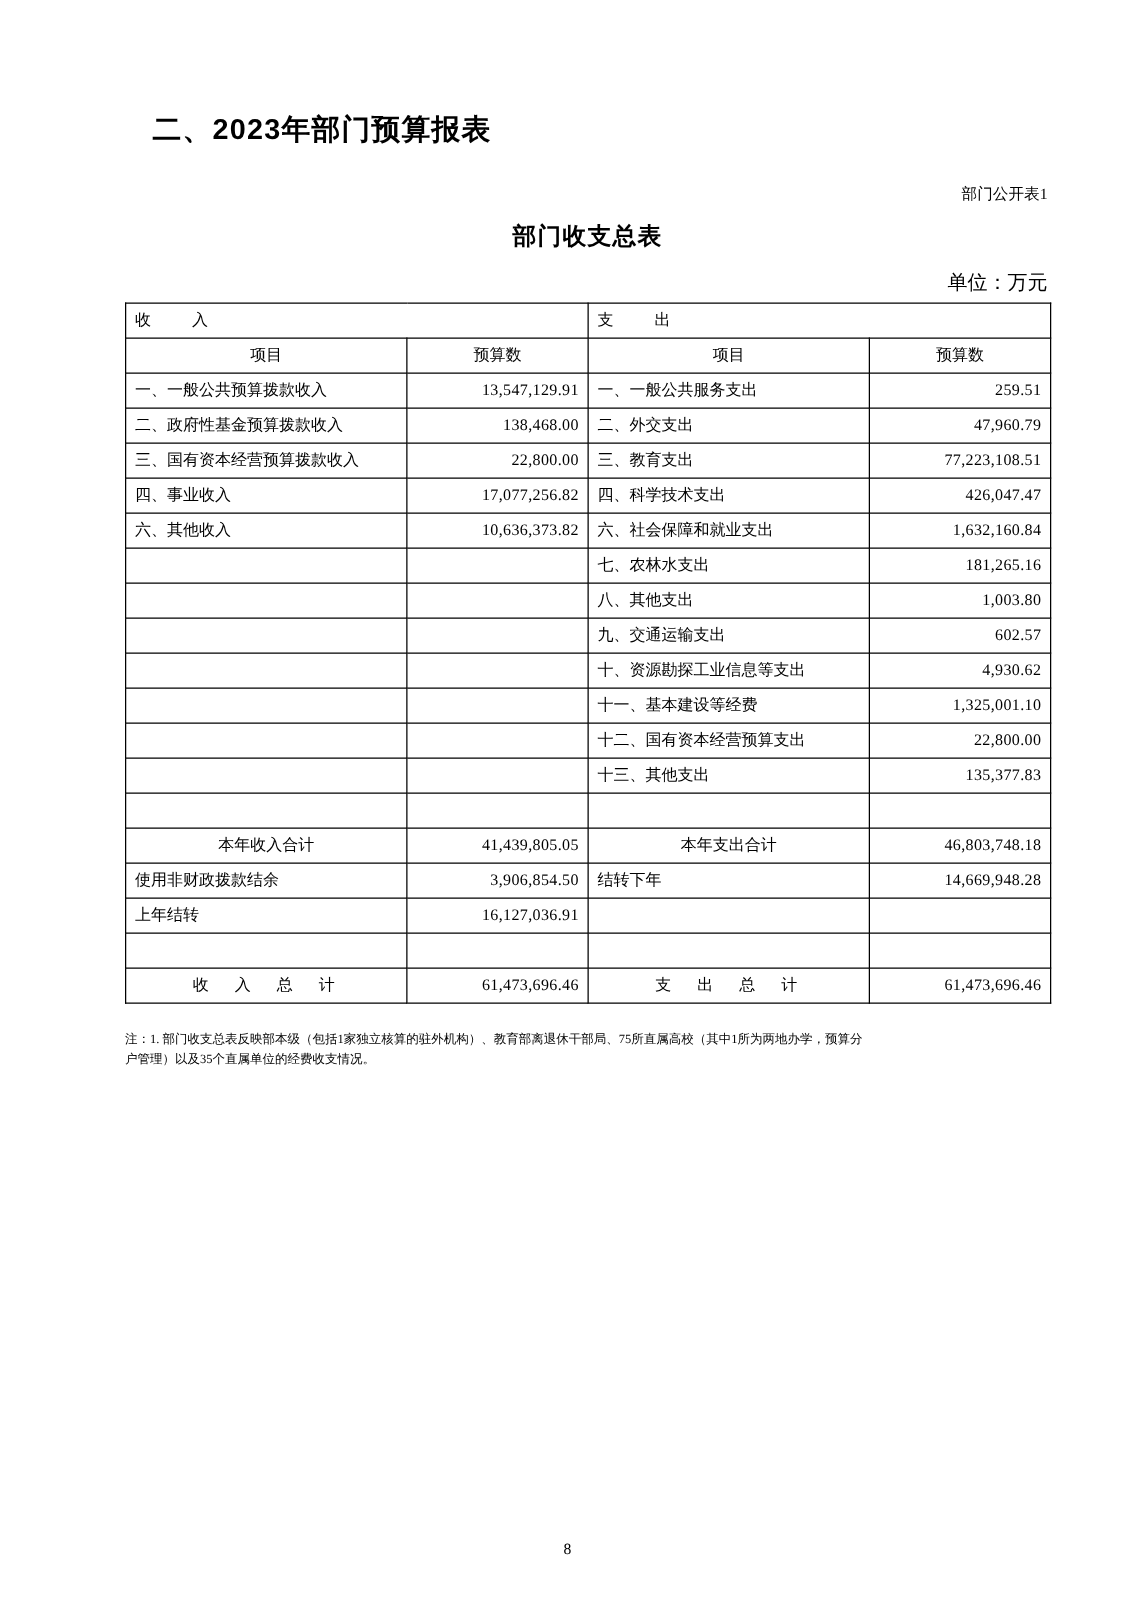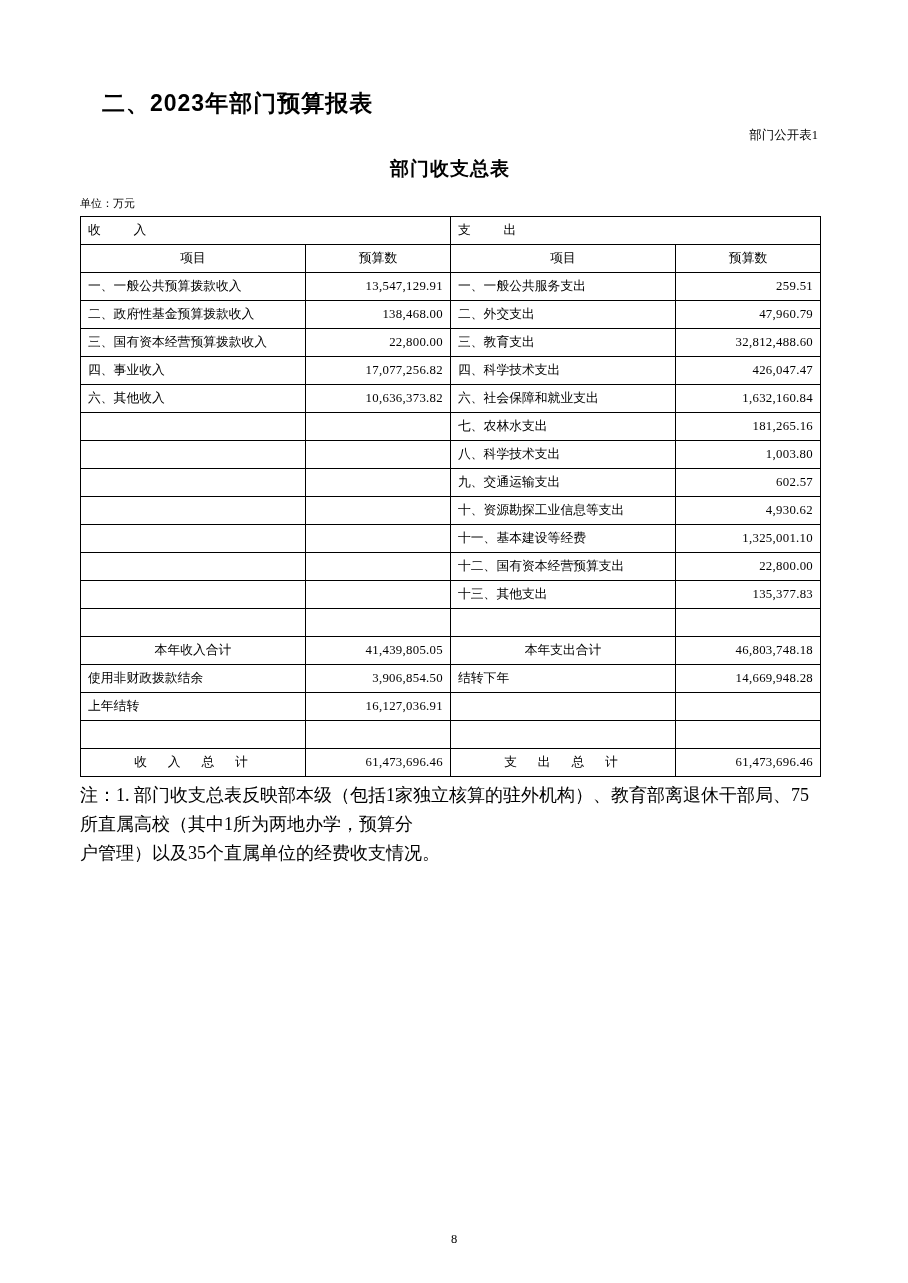--- a/index.html
+++ b/index.html
@@ -16,50 +16,51 @@
   }
   .page {
     position: relative;
     width: 908px;
     height: 1283px;
     box-sizing: border-box;
     padding: 0;
   }
   .content {
     position: absolute;
-    left: 80px;
+    left: 100px;
     top: 0;
     width: 740px;
   }
   .section-title {
     font-family: "Liberation Sans", sans-serif;
     font-weight: bold;
     font-size: 23px;
     letter-spacing: 1px;
     margin: 0;
     padding-top: 88px;
     padding-left: 22px;
   }
   .table-no {
     text-align: right;
     font-size: 12.5px;
-    margin-top: 8px;
+    margin-top: 28px;
     padding-right: 2px;
     font-family: "Liberation Serif", serif;
   }
   .doc-title {
     text-align: center;
     font-family: Liberation Serif, serif;
     font-size: 19px;
     font-weight: bold;
     margin-top: 12px;
     letter-spacing: 1px;
   }
   .unit {
-    font-size: 11px;
+    text-align: right;
+    font-size: 16px;
     margin-top: 14px;
     padding-right: 2px;
   }
   table.budget {
     border-collapse: collapse;
     width: 740px;
     margin-top: 5px;
     table-layout: fixed;
   }
   table.budget td {
@@ -93,23 +94,23 @@
     padding-left: 9px;
   }
   .ctr {
     text-align: center;
   }
   .ctr-sp {
     text-align: center;
     letter-spacing: 4px;
   }
   .notes {
-    font-size: 18px;
+    font-size: 10px;
     line-height: 1.6;
-    margin-top: 4px;
+    margin-top: 21px;
     width: 740px;
   }
   .notes p {
     margin: 0;
     text-indent: 0;
   }
   .notes .n1 { padding-left: 0px; }
   .notes .n2 { padding-left: 24px; }
   .pageno {
     position: absolute;
@@ -161,21 +162,21 @@
           <tr>
             <td class="lbl">二、政府性基金预算拨款收入</td>
             <td class="num">138,468.00</td>
             <td class="lbl">二、外交支出</td>
             <td class="num">47,960.79</td>
           </tr>
           <tr>
             <td class="lbl">三、国有资本经营预算拨款收入</td>
             <td class="num">22,800.00</td>
             <td class="lbl">三、教育支出</td>
-            <td class="num">32,812,488.60</td>
+            <td class="num">77,223,108.51</td>
           </tr>
           <tr>
             <td class="lbl">四、事业收入</td>
             <td class="num">17,077,256.82</td>
             <td class="lbl">四、科学技术支出</td>
             <td class="num">426,047.47</td>
           </tr>
           <tr>
             <td class="lbl">六、其他收入</td>
             <td class="num">10,636,373.82</td>
@@ -184,21 +185,21 @@
           </tr>
           <tr>
             <td class="lbl"></td>
             <td class="num"></td>
             <td class="lbl">七、农林水支出</td>
             <td class="num">181,265.16</td>
           </tr>
           <tr>
             <td class="lbl"></td>
             <td class="num"></td>
-            <td class="lbl">八、科学技术支出</td>
+            <td class="lbl">八、其他支出</td>
             <td class="num">1,003.80</td>
           </tr>
           <tr>
             <td class="lbl"></td>
             <td class="num"></td>
             <td class="lbl">九、交通运输支出</td>
             <td class="num">602.57</td>
           </tr>
           <tr>
             <td class="lbl"></td>

